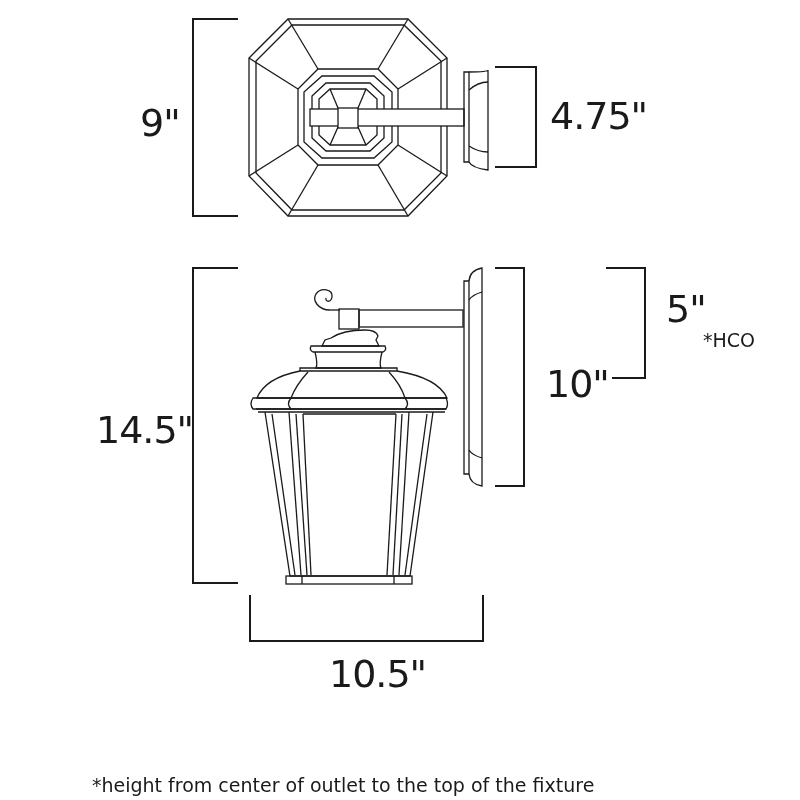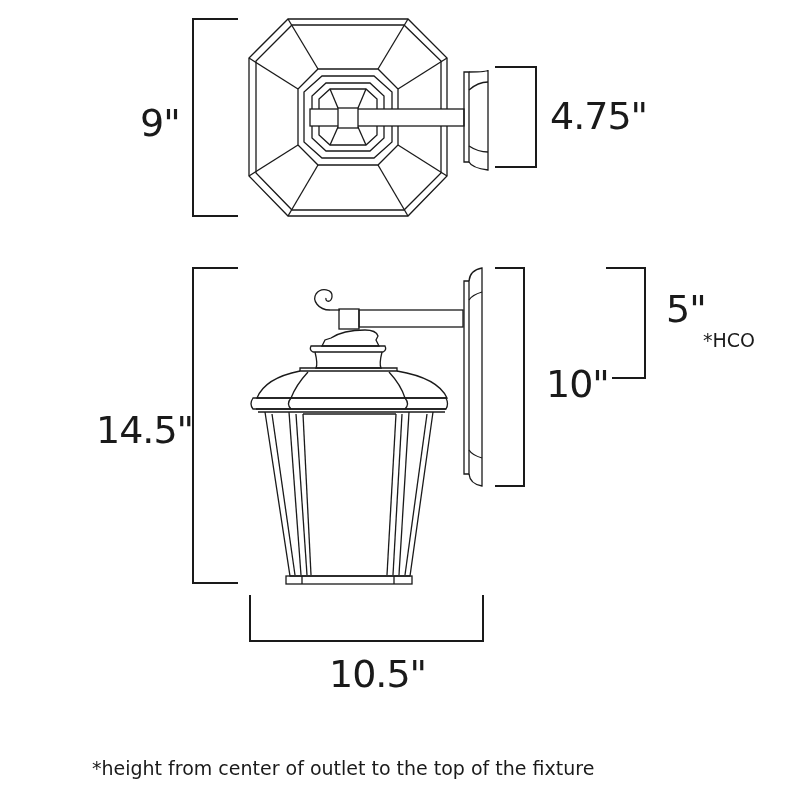--- a/index.html
+++ b/index.html
@@ -105,13 +105,13 @@
 </svg>
 
 <div class="dim" style="left:140px; top:104px;">9"</div>
 <div class="dim" style="left:550px; top:97px;">4.75"</div>
 <div class="dim" style="left:96px; top:411px;">14.5"</div>
 <div class="dim" style="left:546px; top:365px;">10"</div>
 <div class="dim" style="left:666px; top:290px;">5"</div>
 <div class="small" style="left:655px; top:329px;margin-left:48px;">*HCO</div>
 <div class="dim" style="left:329px; top:655px;">10.5"</div>
 
-<div class="note" style="left:92px; top:757px;">*height from center of outlet to the top of the fixture</div>
+<div class="note" style="left:92px; top:774px;">*height from center of outlet to the top of the fixture</div>
 
 </body></html>

